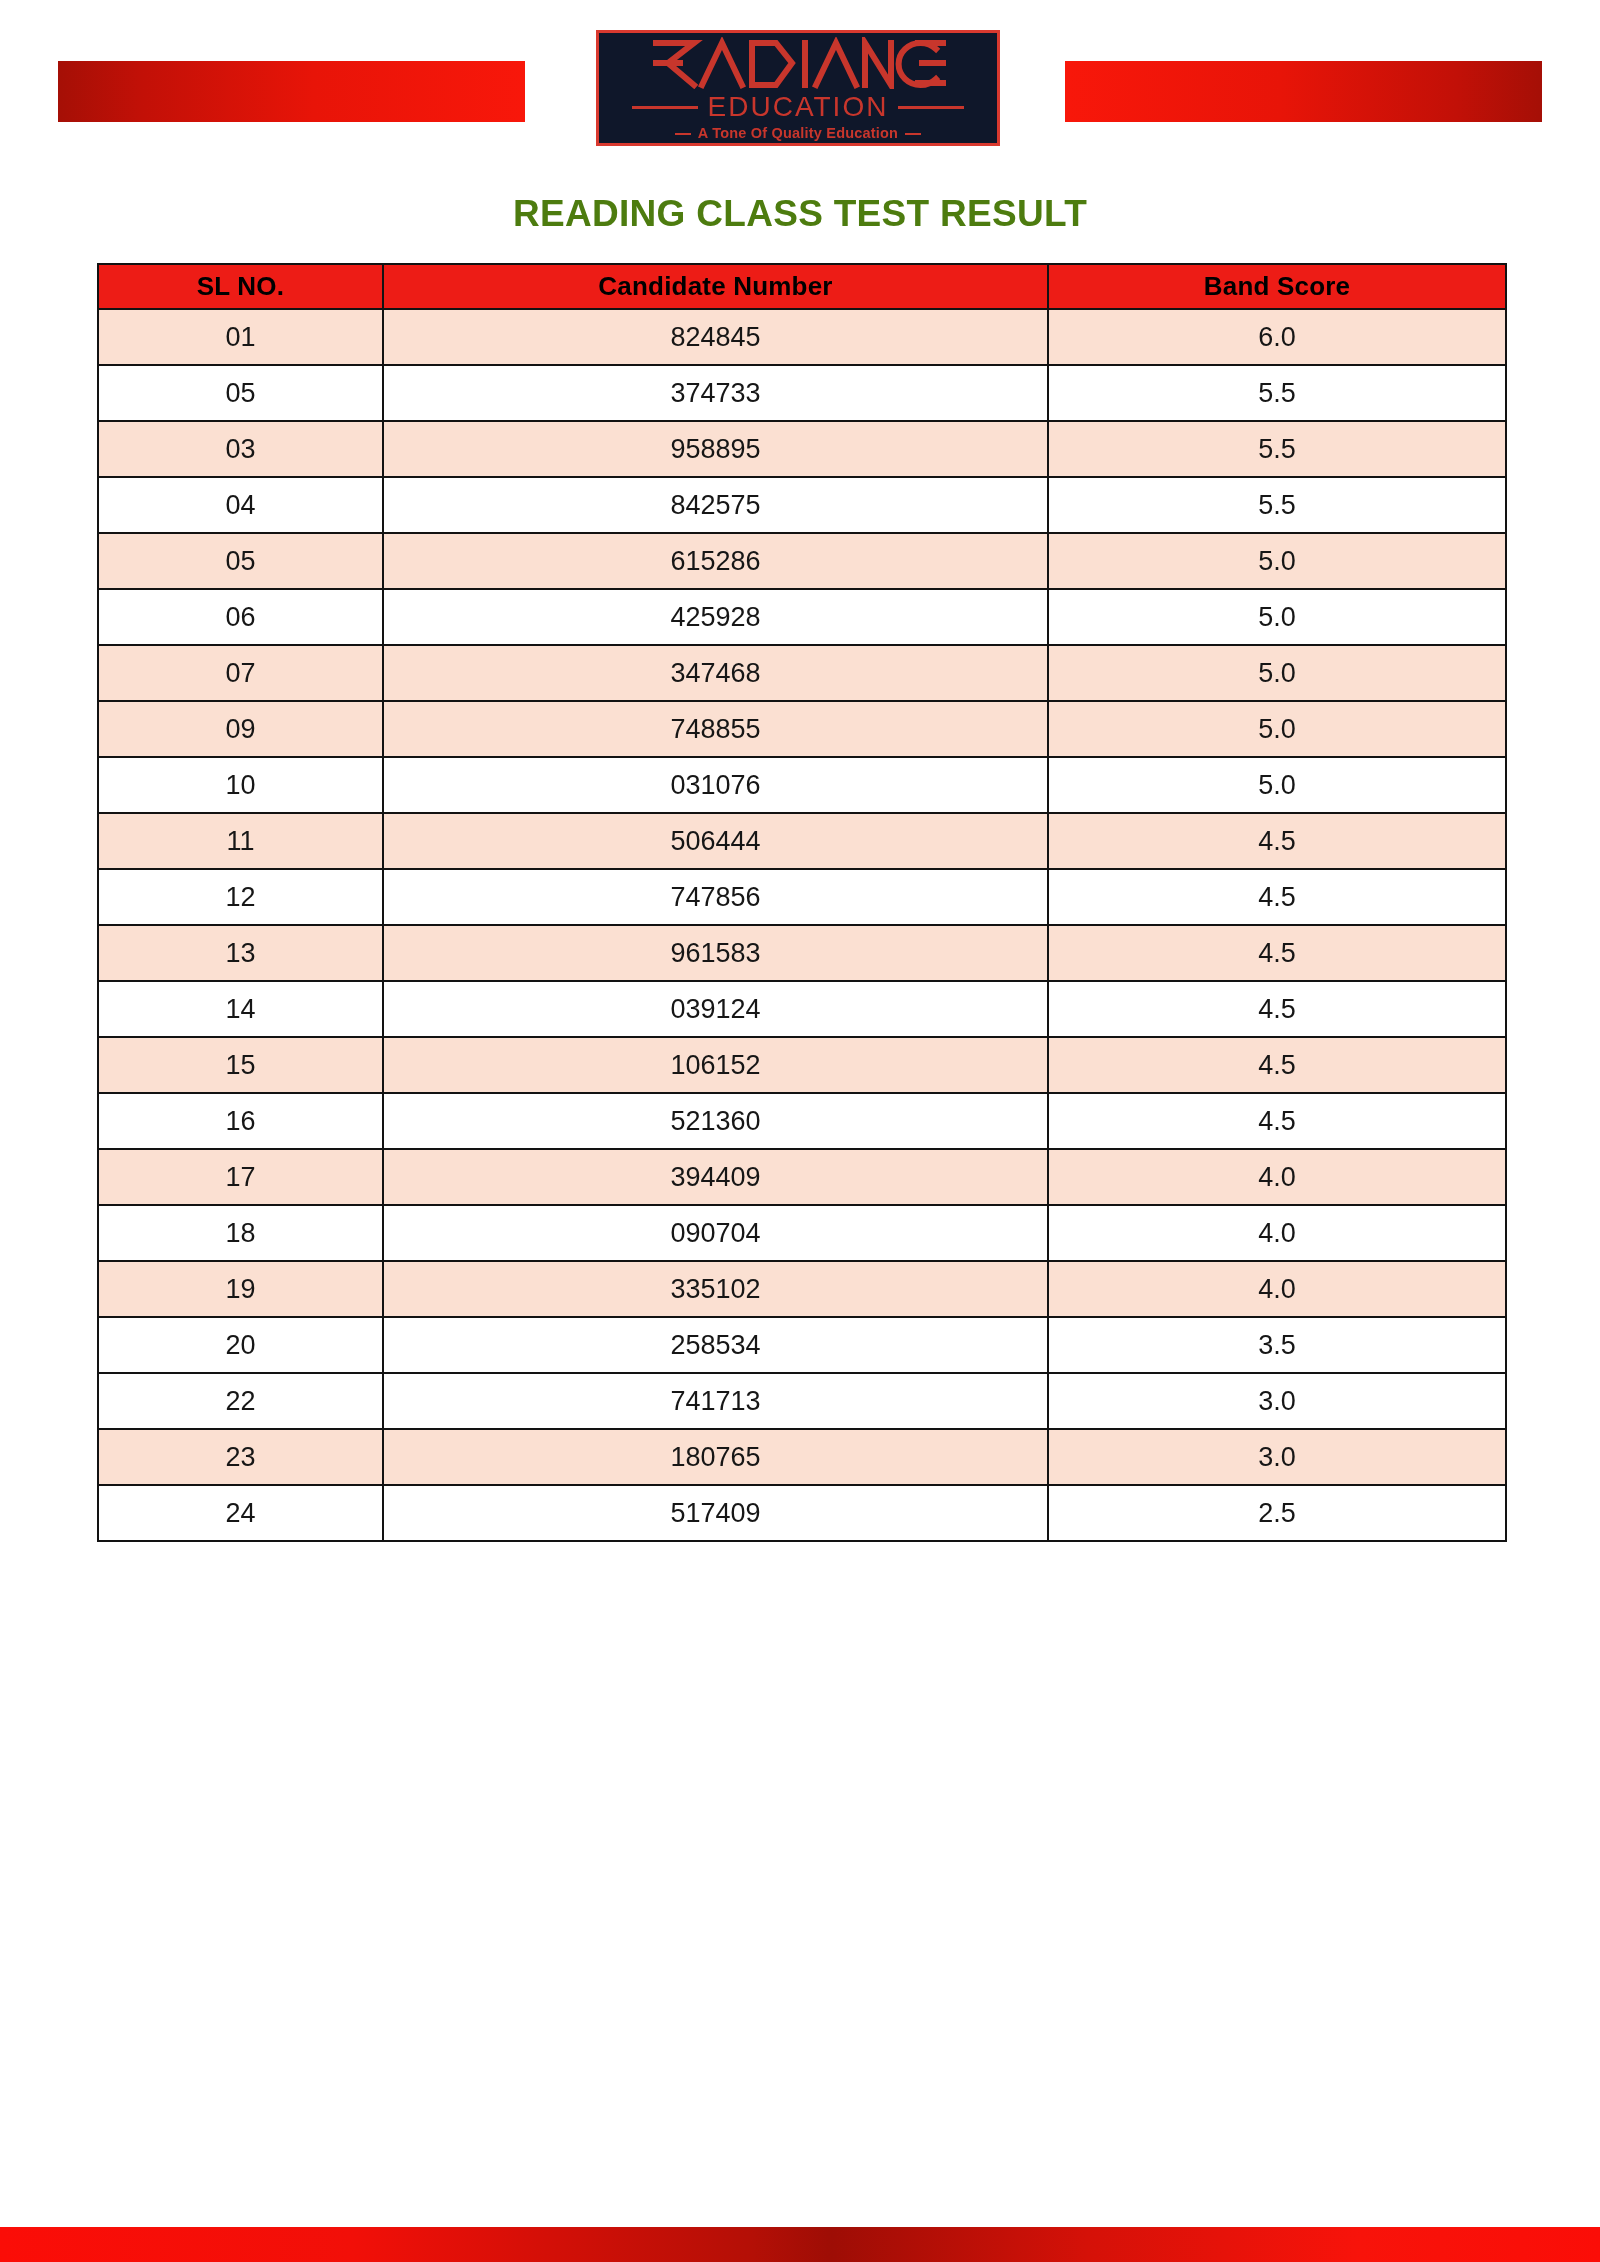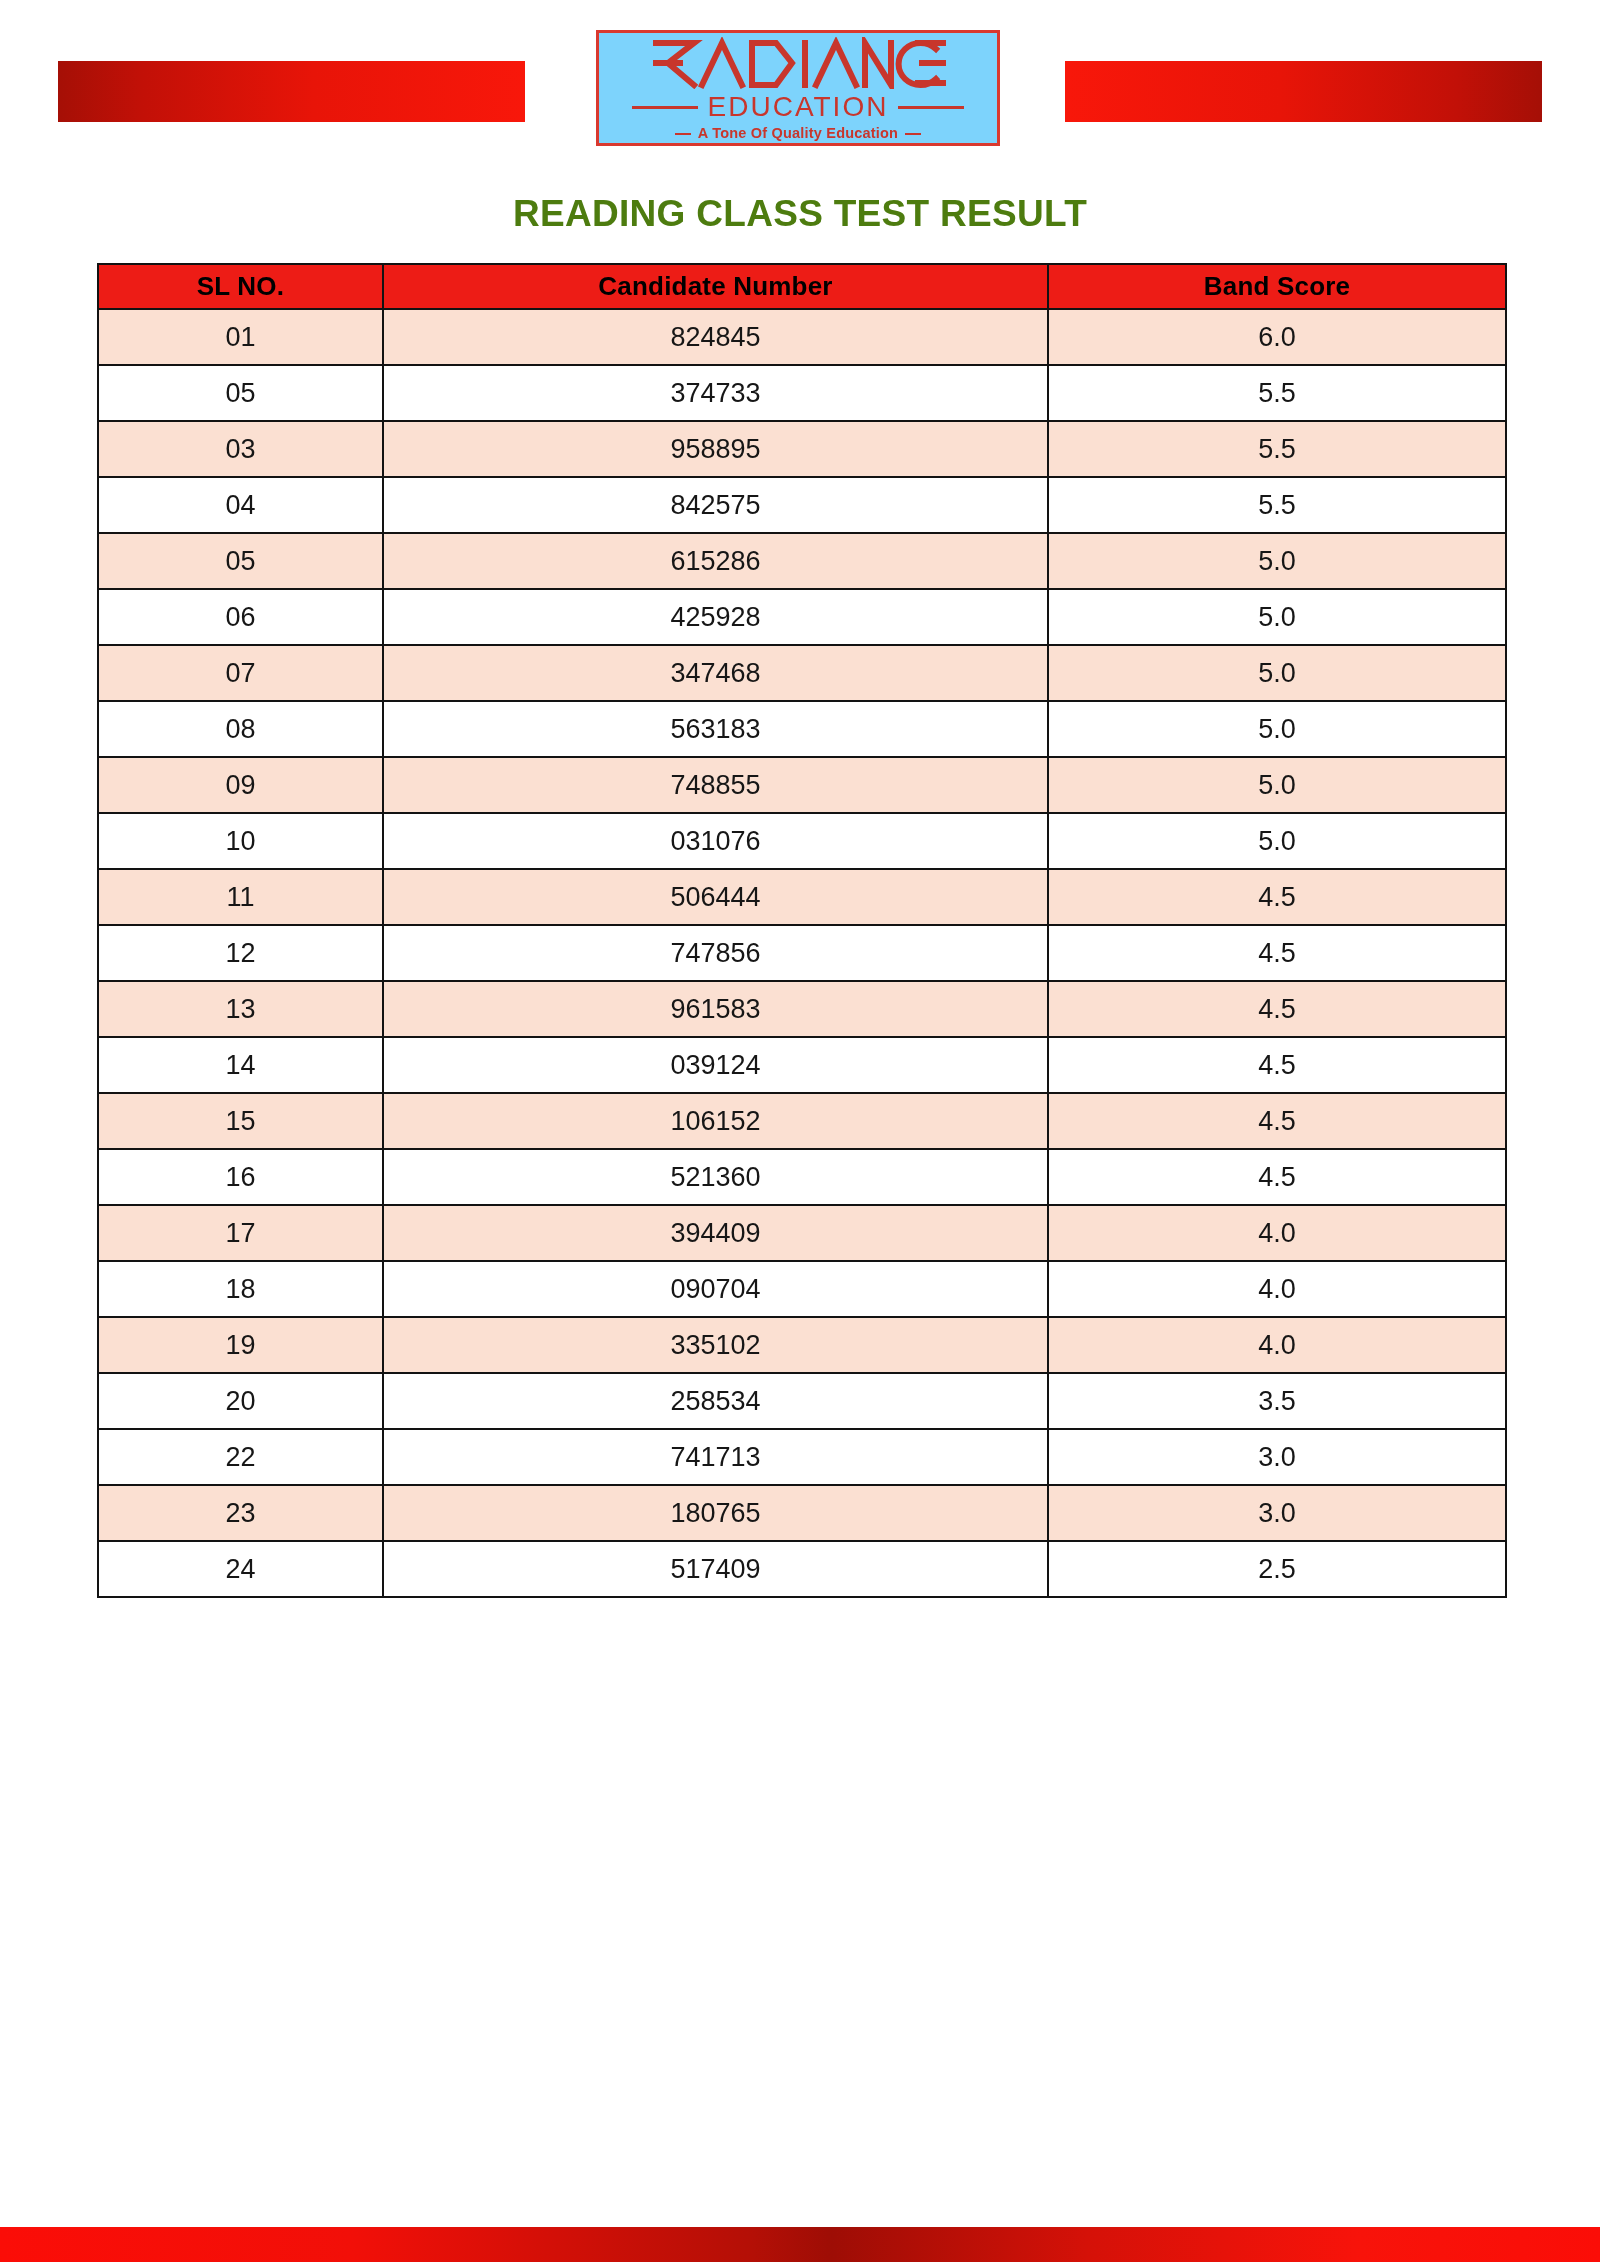--- a/index.html
+++ b/index.html
@@ -42,21 +42,21 @@
   }
 
   
   .logo-box {
     position: absolute;
     left: 596px;
     top: 30px;
     width: 404px;
     height: 116px;
     border: 3px solid #D9392F;
-    background: #7dd3fc;
+    background: #0f172a;
     display: flex;
     flex-direction: column;
     align-items: center;
     justify-content: center;
   }
   .logo-word {
     display: block;
     line-height: 1;
     margin-top: 2px;
   }
@@ -261,25 +261,20 @@
       <tr class="even">
         <td>06</td>
         <td>425928</td>
         <td>5.0</td>
       </tr>
       <tr class="odd">
         <td>07</td>
         <td>347468</td>
         <td>5.0</td>
       </tr>
-      <tr class="even">
-        <td>08</td>
-        <td>563183</td>
-        <td>5.0</td>
-      </tr>
       <tr class="odd">
         <td>09</td>
         <td>748855</td>
         <td>5.0</td>
       </tr>
       <tr class="even">
         <td>10</td>
         <td>031076</td>
         <td>5.0</td>
       </tr>

